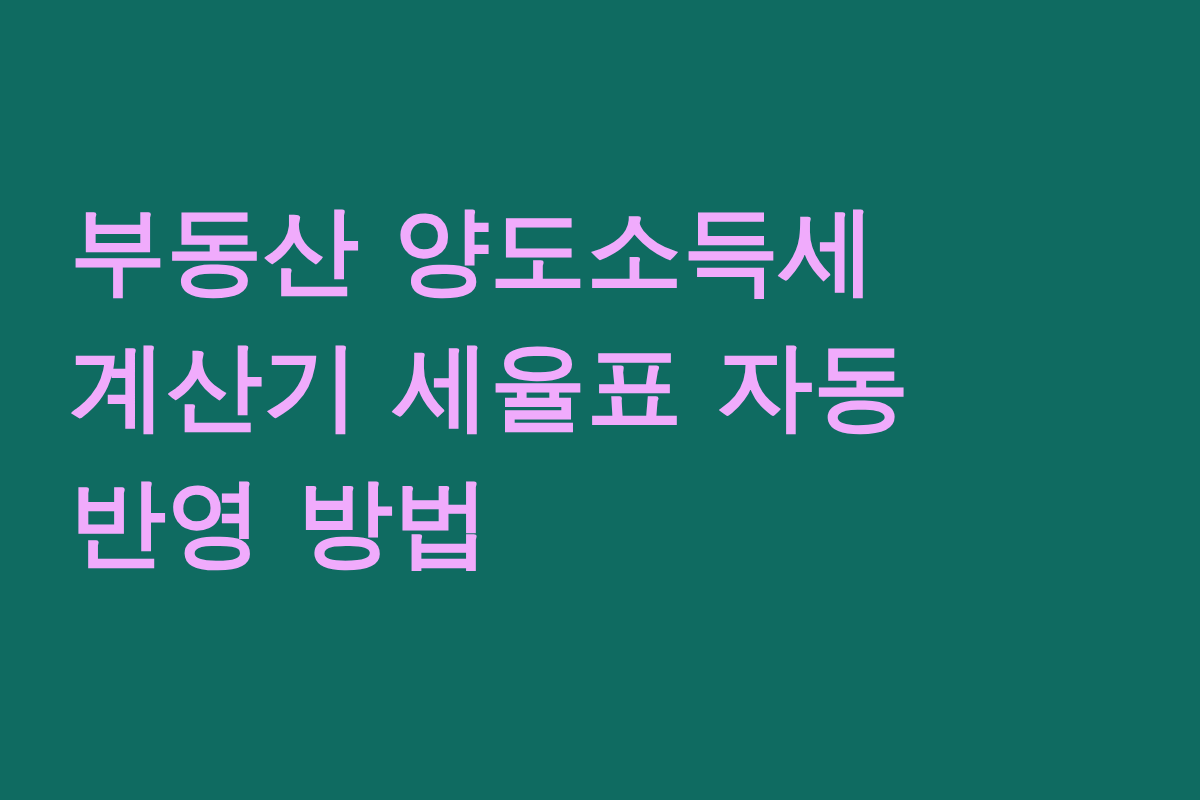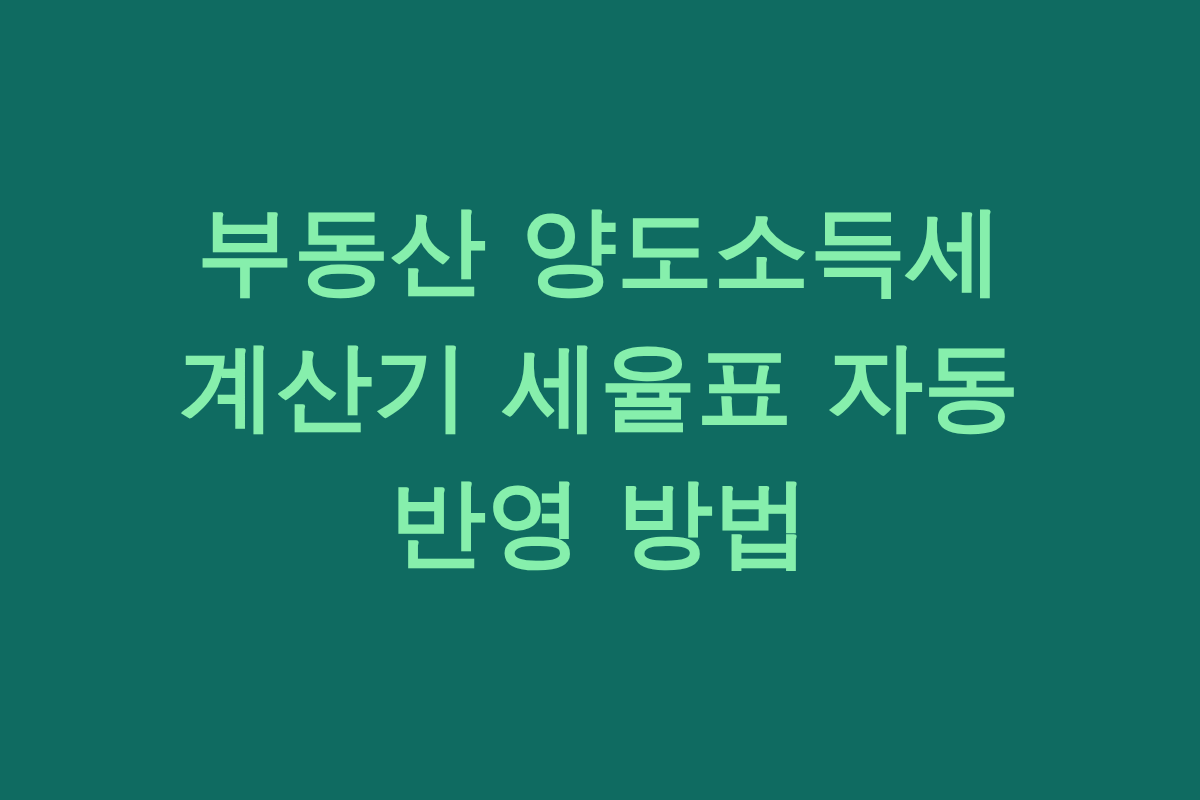--- a/index.html
+++ b/index.html
@@ -50,17 +50,17 @@
     -webkit-font-smoothing: antialiased;
   }
 </style>
 </head>
 <body>
 
 <div id="thumbnail-canvas" style="background: rgb(15, 107, 97); width: 1200px; height: 800px;">
 
   <div id="title-block">
 
-    <h1 id="headline" style="color: #86efac; font-size: 96px; text-align: center;">부동산 양도소득세 계산기 세율표 자동 반영 방법</h1>
+    <h1 id="headline" style="color: #f0abfc; font-size: 96px; text-align: left;">부동산 양도소득세 계산기 세율표 자동 반영 방법</h1>
 
   </div>
 
 </div>
 
 </body></html>

